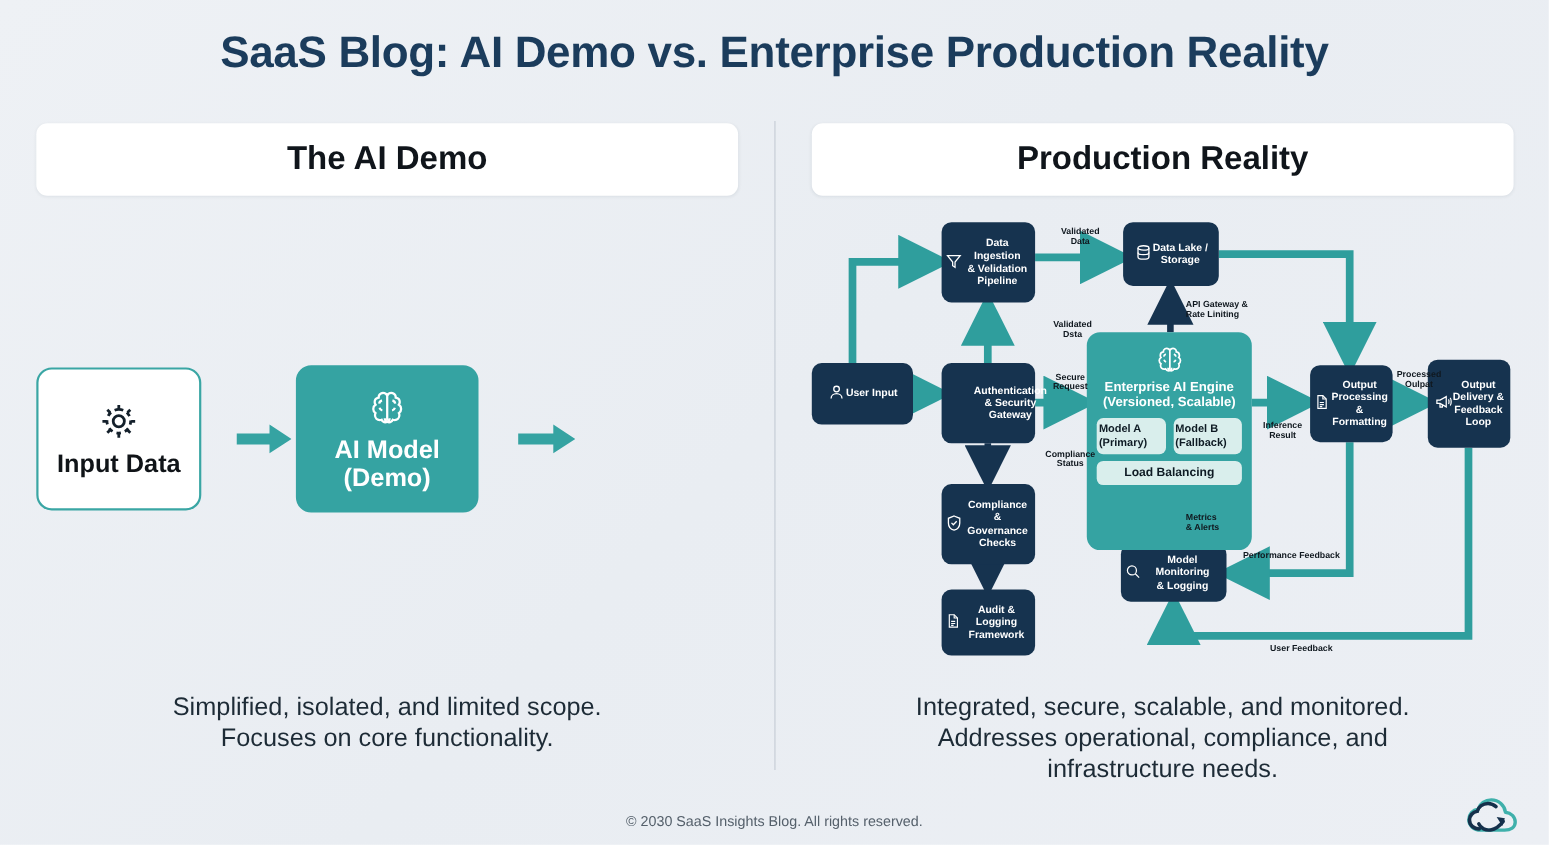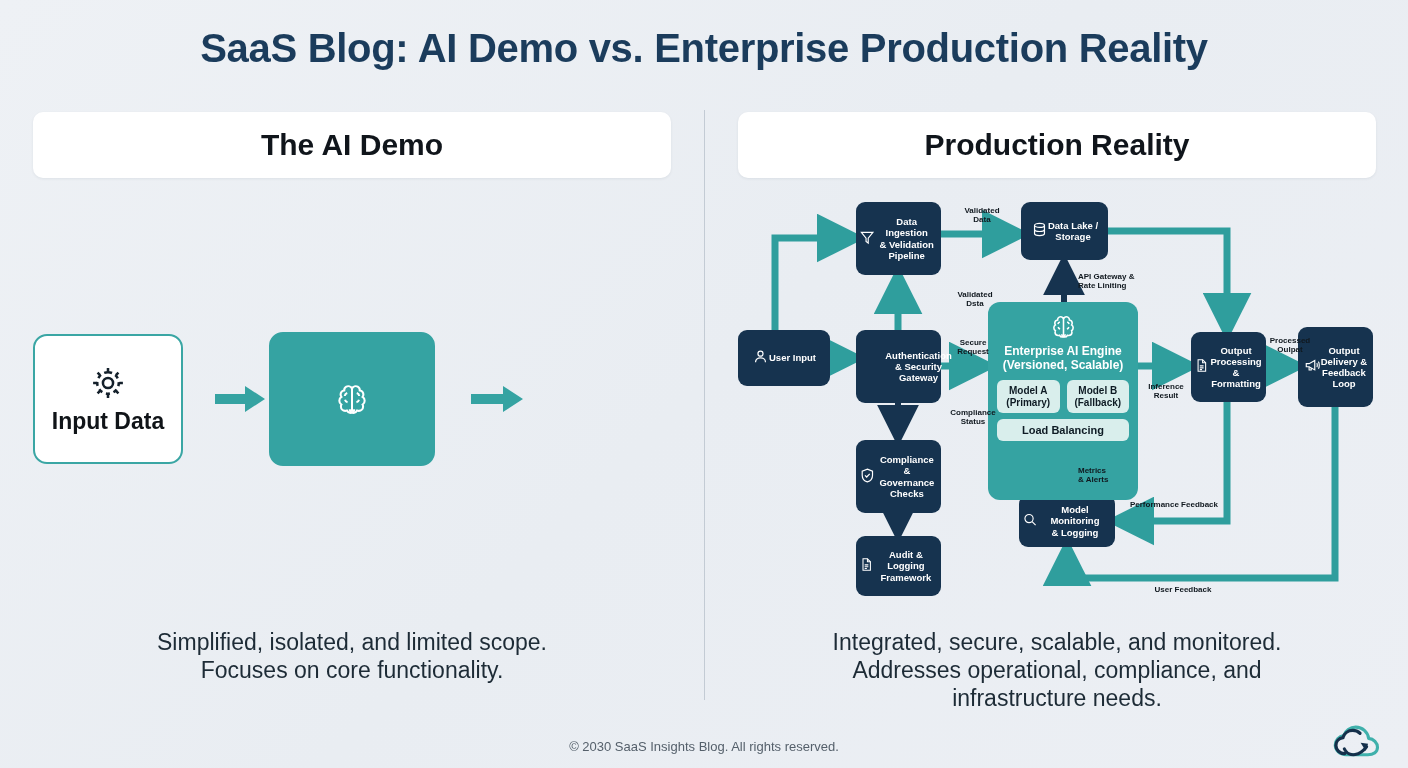--- a/index.html
+++ b/index.html
@@ -159,21 +159,21 @@
     white-space: pre-line;
   }
   #engine-models { display: flex; gap: 7px; margin-top: 7px; width: 100%; }
   .engine-pill {
     flex: 1;
     background: #d9eeec;
     border-radius: 6px;
     color: #0e1b24;
     font-size: 10px;
     font-weight: bold;
-    text-align: center;
+    text-align: left;
     line-height: 1.18;
     padding: 5px 2px;
     white-space: pre-line;
   }
   #engine-lb {
     width: 100%;
     margin-top: 6px;
     background: #d9eeec;
     border-radius: 6px;
     color: #0e1b24;
@@ -231,20 +231,22 @@
     <path d="M0 10 H30 V2 L50 15 L30 28 V20 H0 Z" fill="#35a3a2"></path>
   </svg>
 
   <div class="demo-node solid" id="demo-node-model">
     <svg class="demo-icon" viewBox="0 0 24 24" fill="none" stroke="#ffffff" stroke-width="1.3">
       <path d="M12 4.2v15.6"></path>
       <path d="M12 5.4c-.7-1.3-2.3-1.9-3.6-1.2-.9.5-1.4 1.4-1.3 2.4-1.3.2-2.3 1.3-2.3 2.6 0 .6.2 1.1.5 1.5-.8.5-1.3 1.4-1.3 2.4 0 1 .5 1.9 1.3 2.4-.2.4-.3.8-.3 1.3 0 1.5 1.2 2.7 2.7 2.7.4 0 .8-.1 1.1-.2.5 1 1.6 1.6 2.7 1.4 1.1-.2 1.9-1.1 1.9-2.2"></path>
       <path d="M12 5.4c.7-1.3 2.3-1.9 3.6-1.2.9.5 1.4 1.4 1.3 2.4 1.3.2 2.3 1.3 2.3 2.6 0 .6-.2 1.1-.5 1.5.8.5 1.3 1.4 1.3 2.4 0 1-.5 1.9-1.3 2.4.2.4.3.8.3 1.3 0 1.5-1.2 2.7-2.7 2.7-.4 0-.8-.1-1.1-.2-.5 1-1.6 1.6-2.7 1.4-1.1-.2-1.9-1.1-1.9-2.2"></path>
       <path d="M9 8.2c-.9.3-1.5 1-1.6 1.9M15 8.2c.9.3 1.5 1 1.6 1.9M9.2 14c-.8-.2-1.4-.8-1.6-1.6M14.8 14c.8-.2 1.4-.8 1.6-1.6"></path>
     </svg>
+    <div class="demo-label">AI Model
+(Demo)</div>
   </div>
 
   <svg class="demo-arrow" id="demo-arrow-2" viewBox="0 0 52 30">
     <path d="M0 10 H32 V2 L52 15 L32 28 V20 H0 Z" fill="#35a3a2"></path>
   </svg>
 
 </div>
 
 <div class="caption" id="caption-demo" style="white-space: pre-line;">Simplified, isolated, and limited scope.
 Focuses on core functionality.</div>

